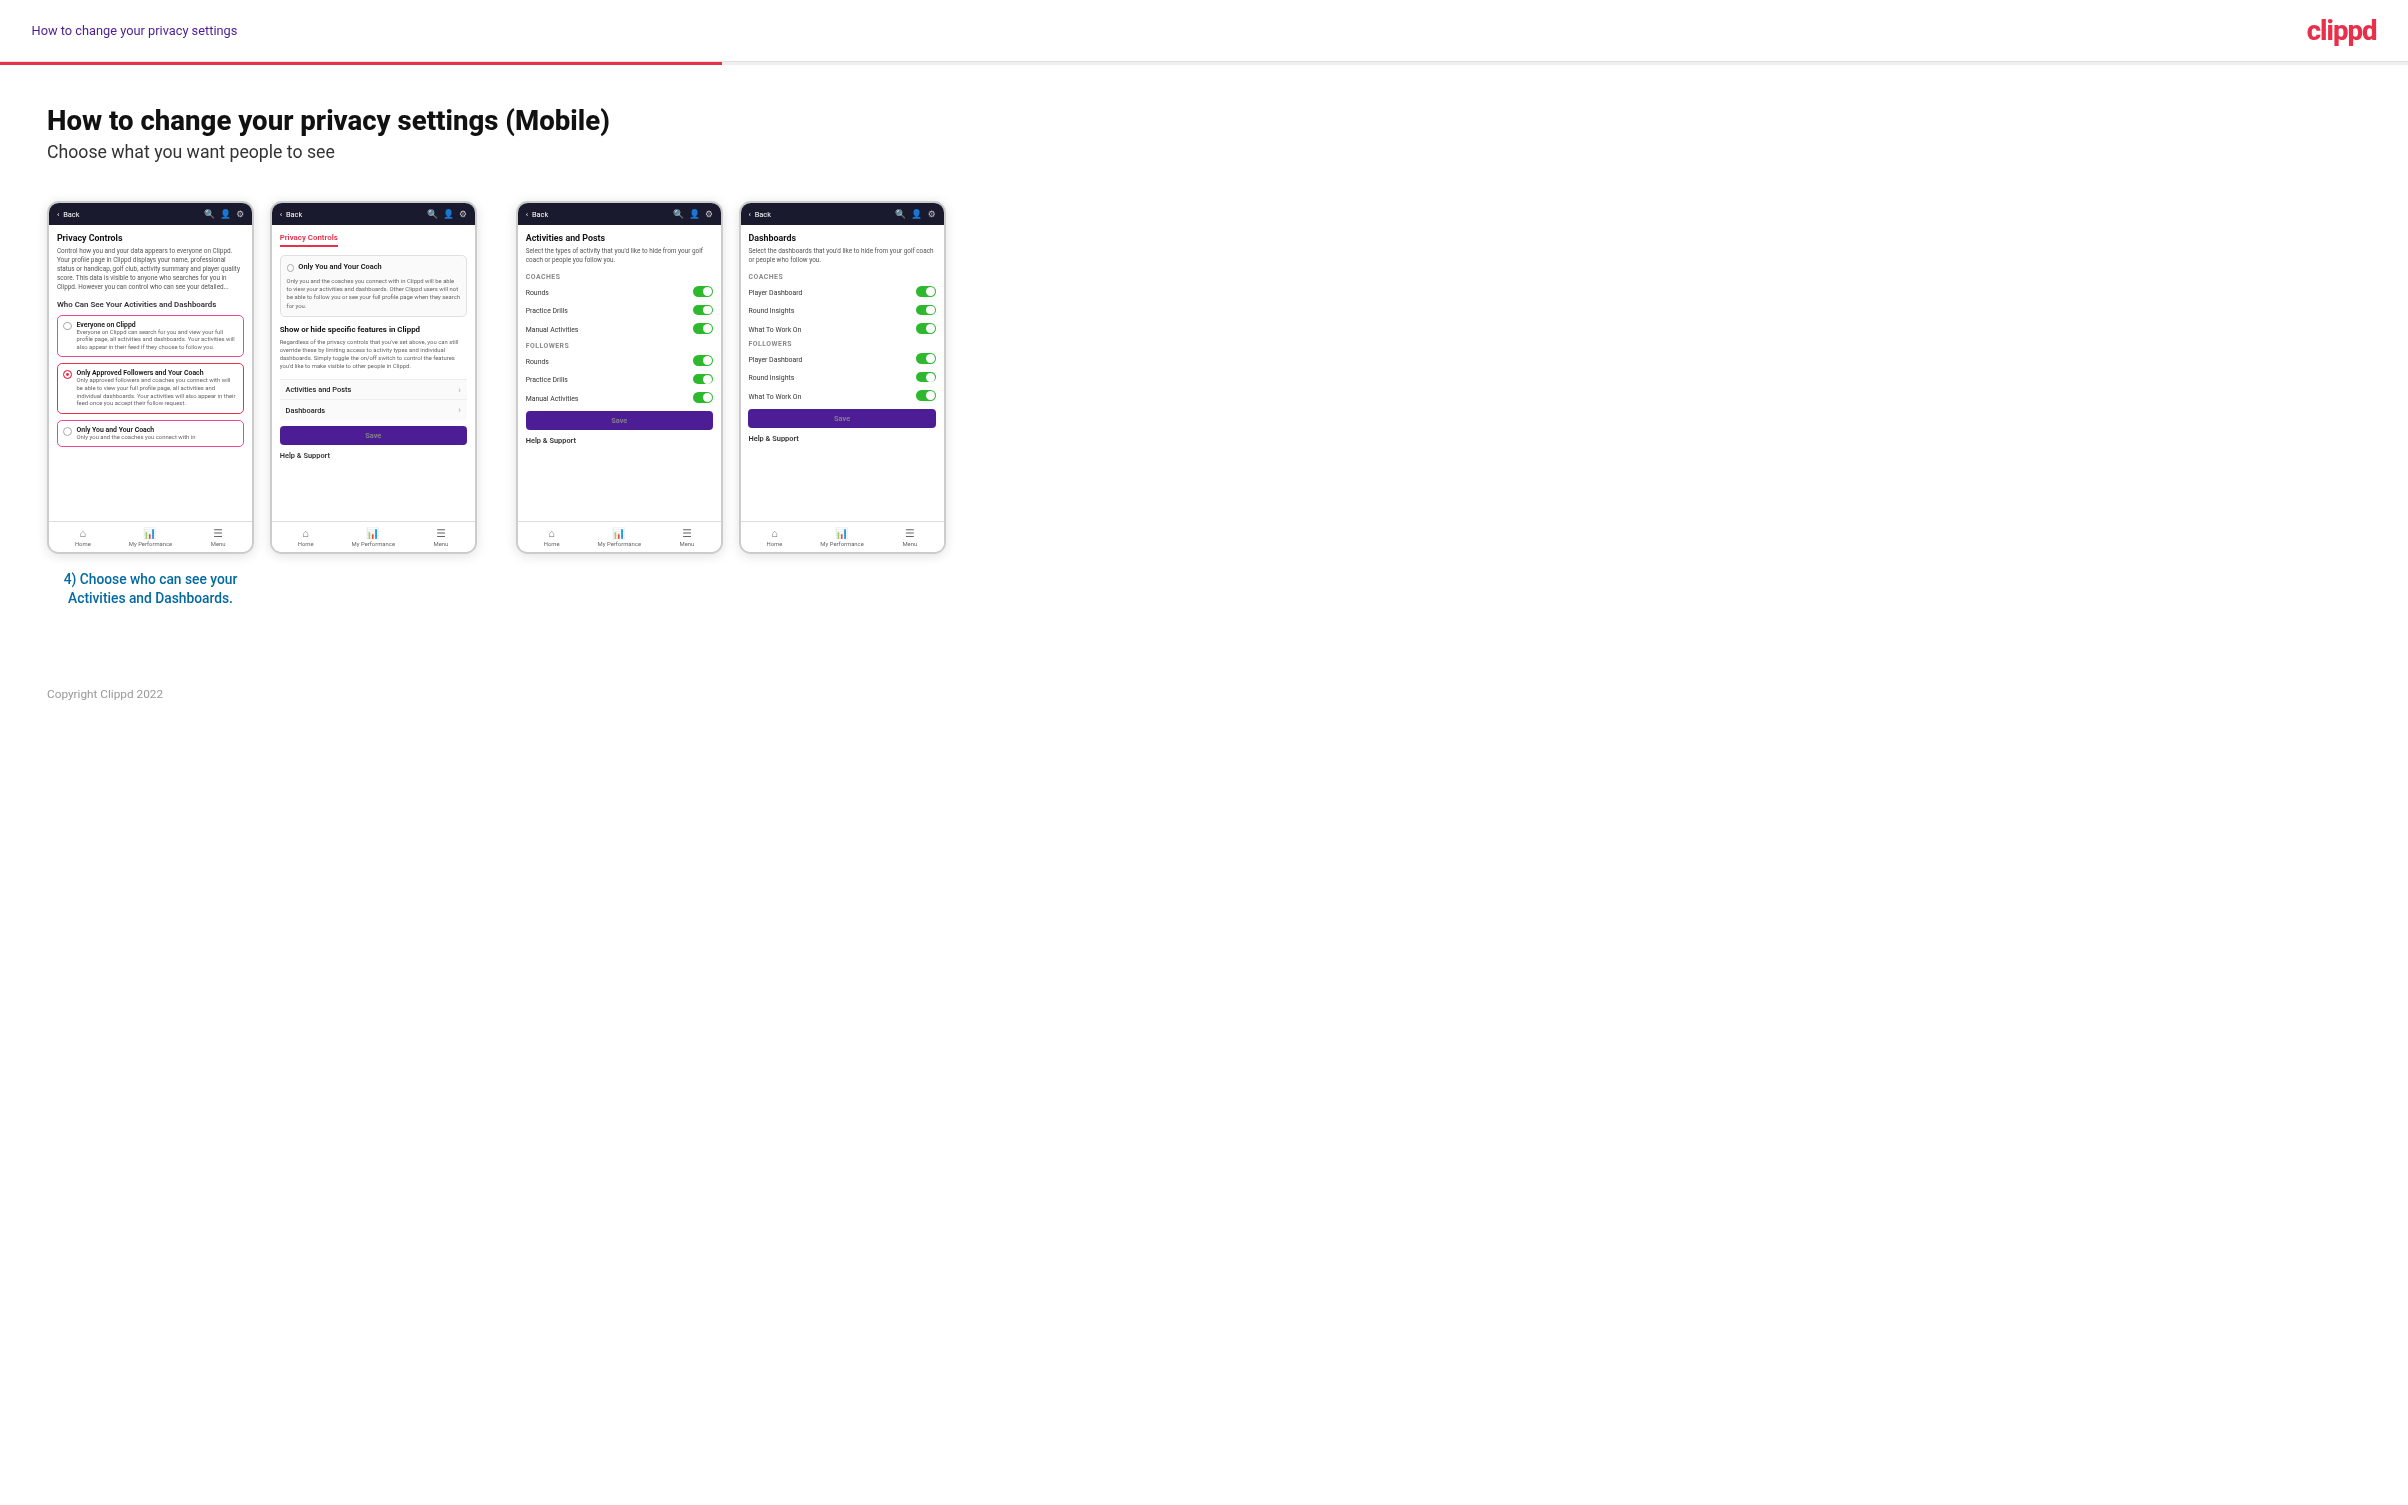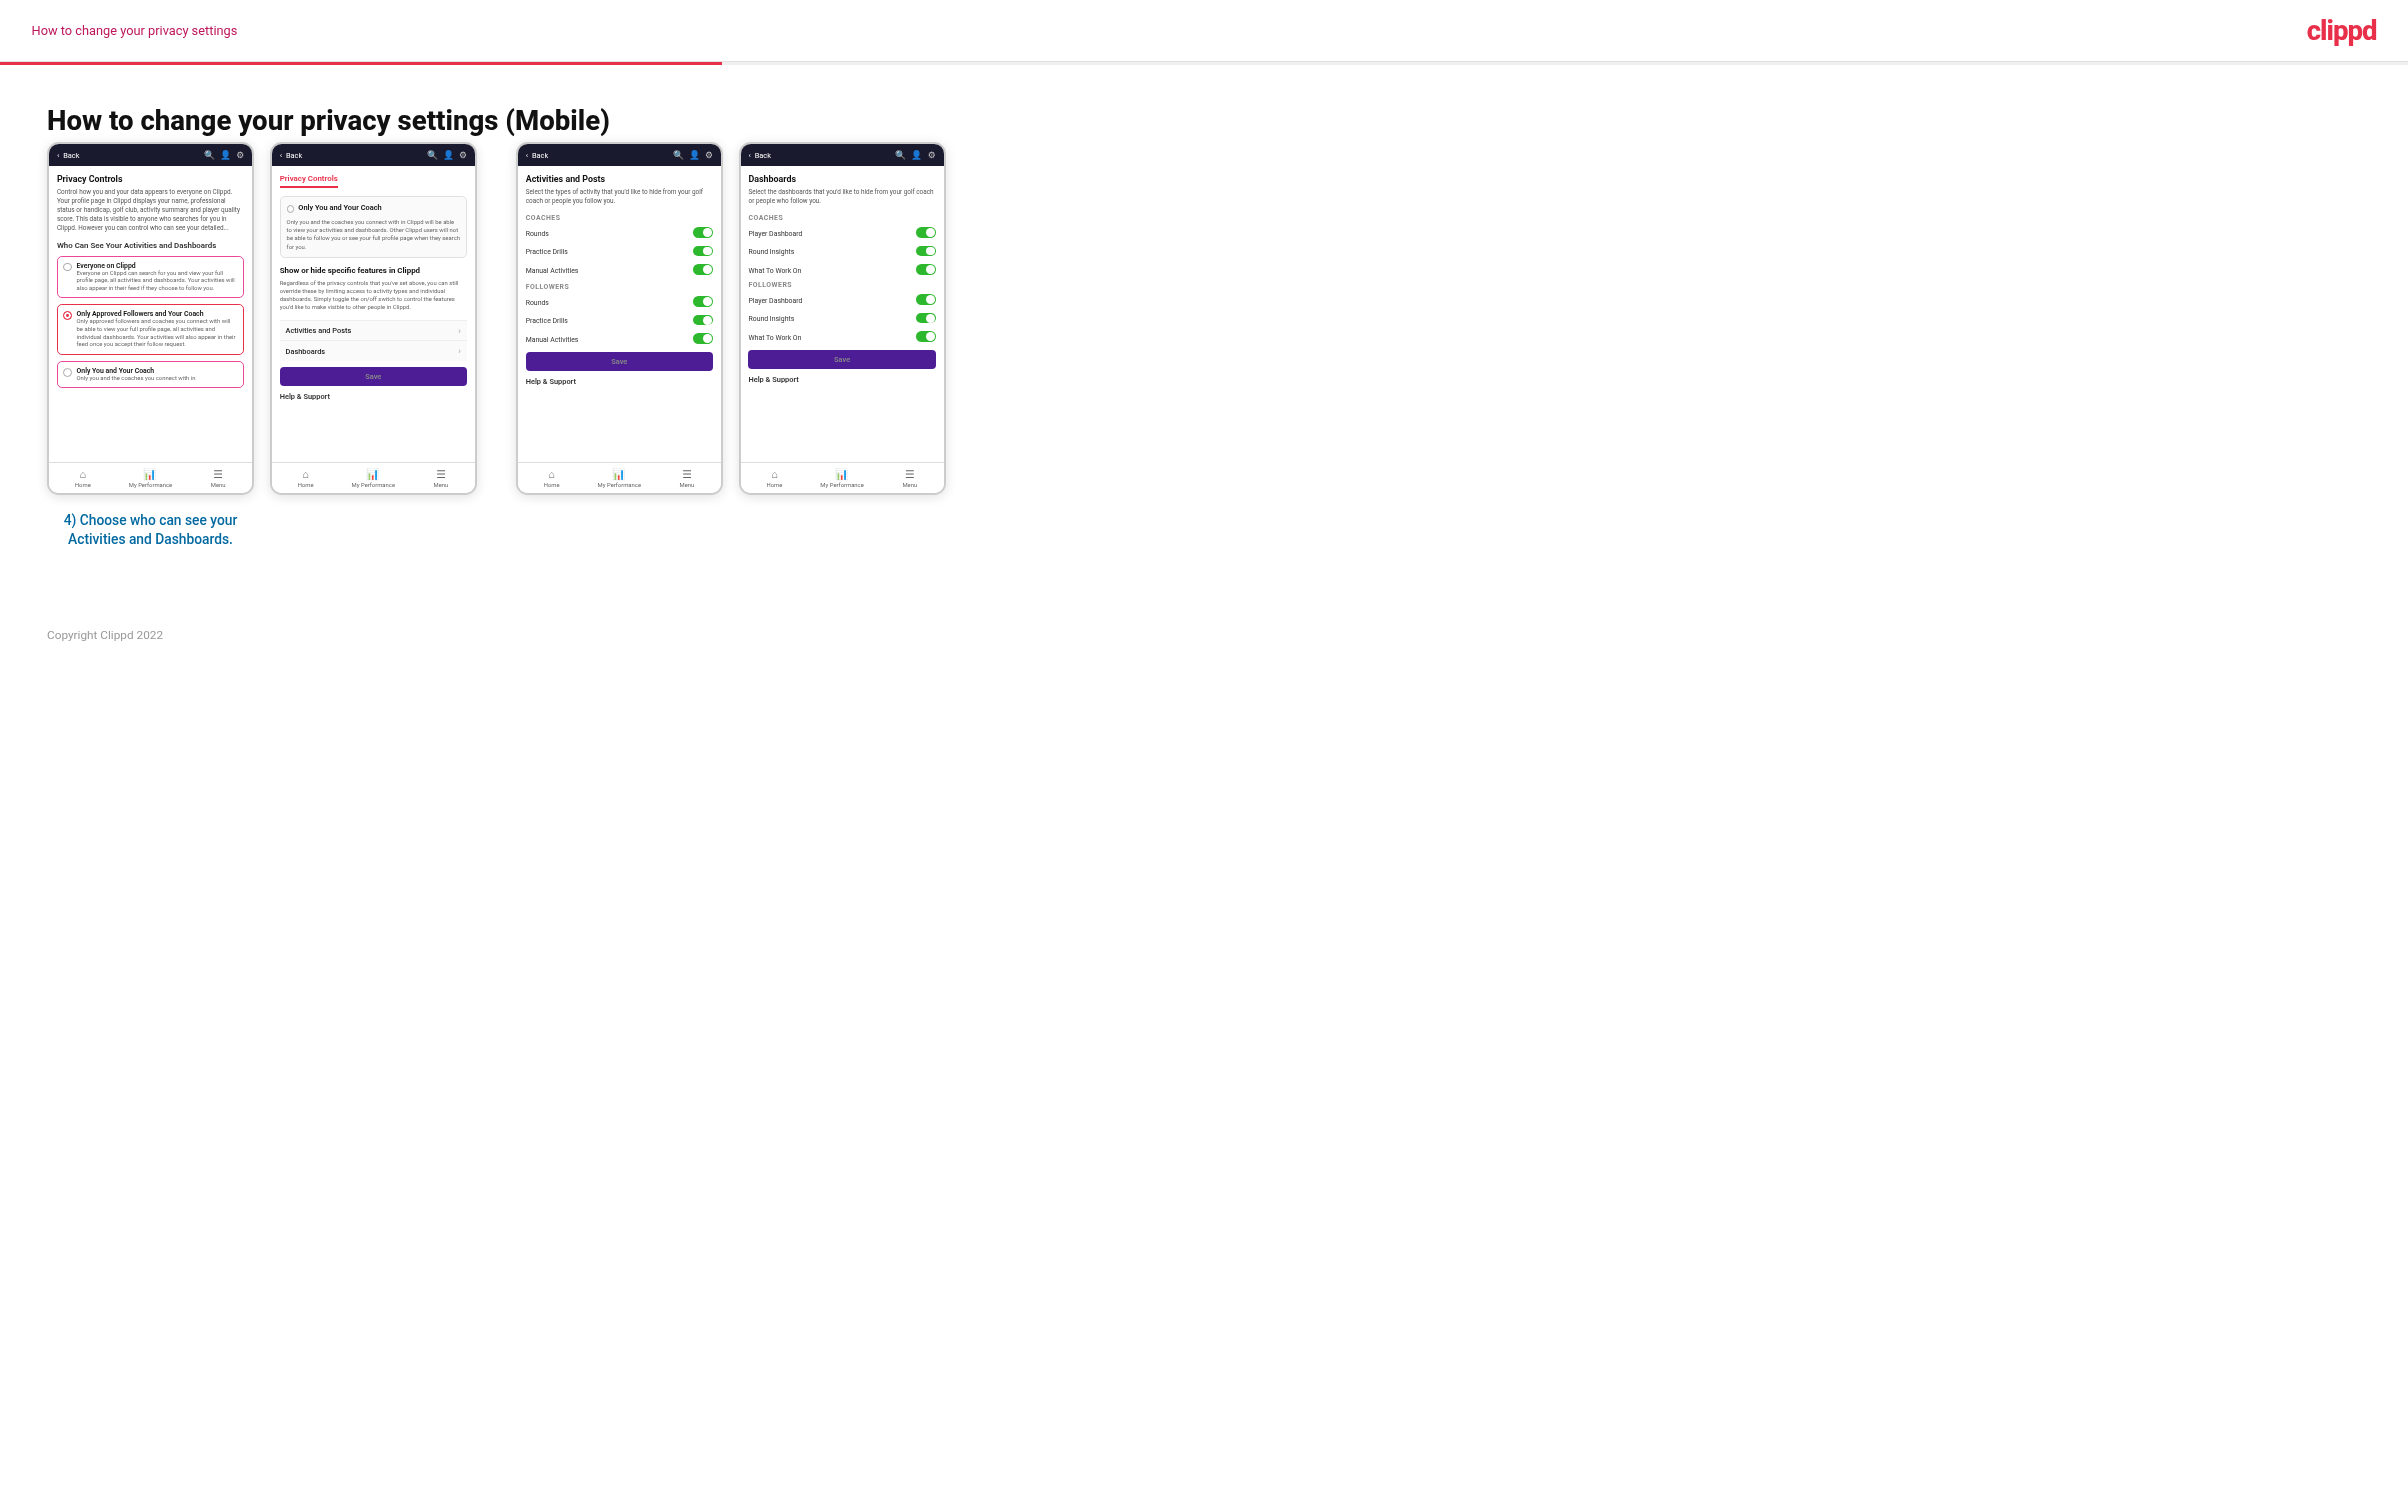--- a/index.html
+++ b/index.html
@@ -14,21 +14,21 @@
     .top-bar {
       display: flex;
       align-items: center;
       justify-content: space-between;
       padding: 13.8px 31.5px;
       border-bottom: 1px solid #e0e0e0;
       background: #fff;
     }
     .top-bar-title {
       font-size: 12.8px;
-      color: #be185d;
+      color: #4c1d95;
     }
     .logo {
       font-size: 27.6px;
       font-weight: 800;
       color: #e8304a;
       letter-spacing: -1px;
     }
 
     
     .accent-line {
@@ -360,20 +360,21 @@
 <body>
 
 <div class="top-bar">
   <span class="top-bar-title">How to change your privacy settings</span>
   <span class="logo">clippd</span>
 </div>
 <div class="accent-line"></div>
 
 <div class="main-content">
   <div class="page-title">How to change your privacy settings (Mobile)</div>
+  <div class="page-subtitle">Choose what you want people to see</div>
 
   <div class="steps-container">
 
     <div class="step-block">
       <div class="step-screens">
 
         <div class="phone-mockup">
           <div class="phone-header">
             <div class="phone-header-left">
               <span class="back-arrow">‹</span>

